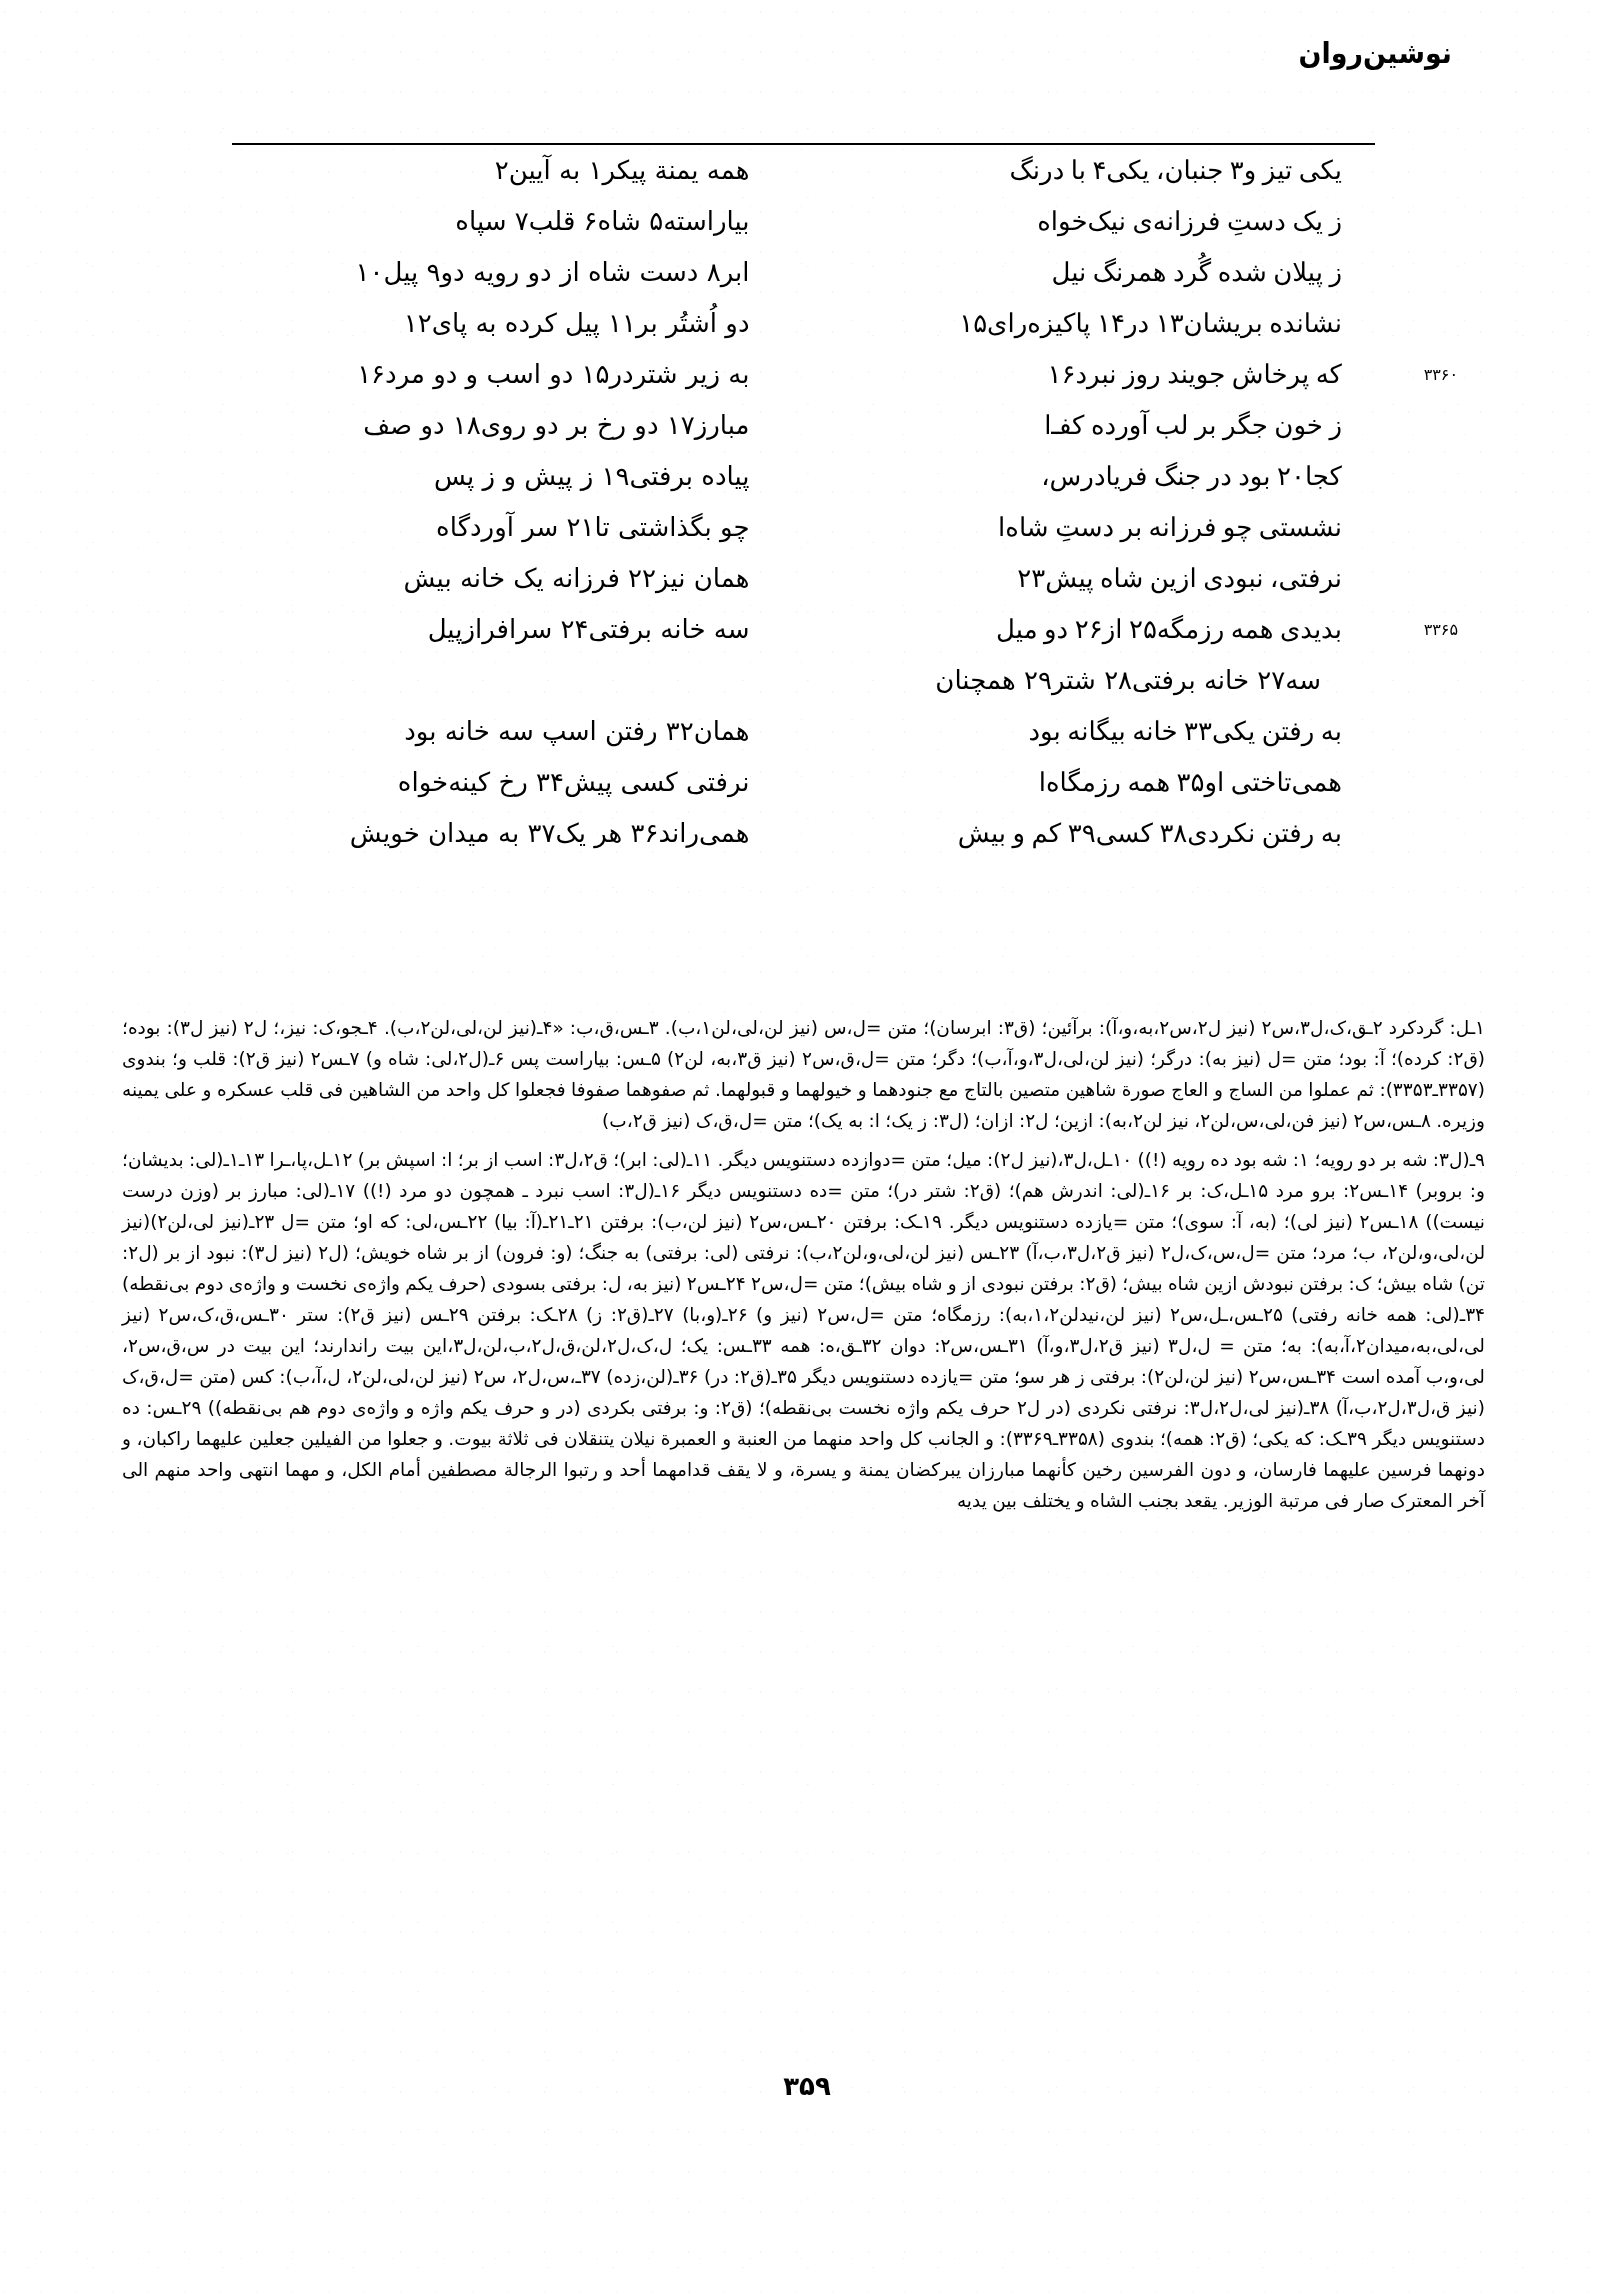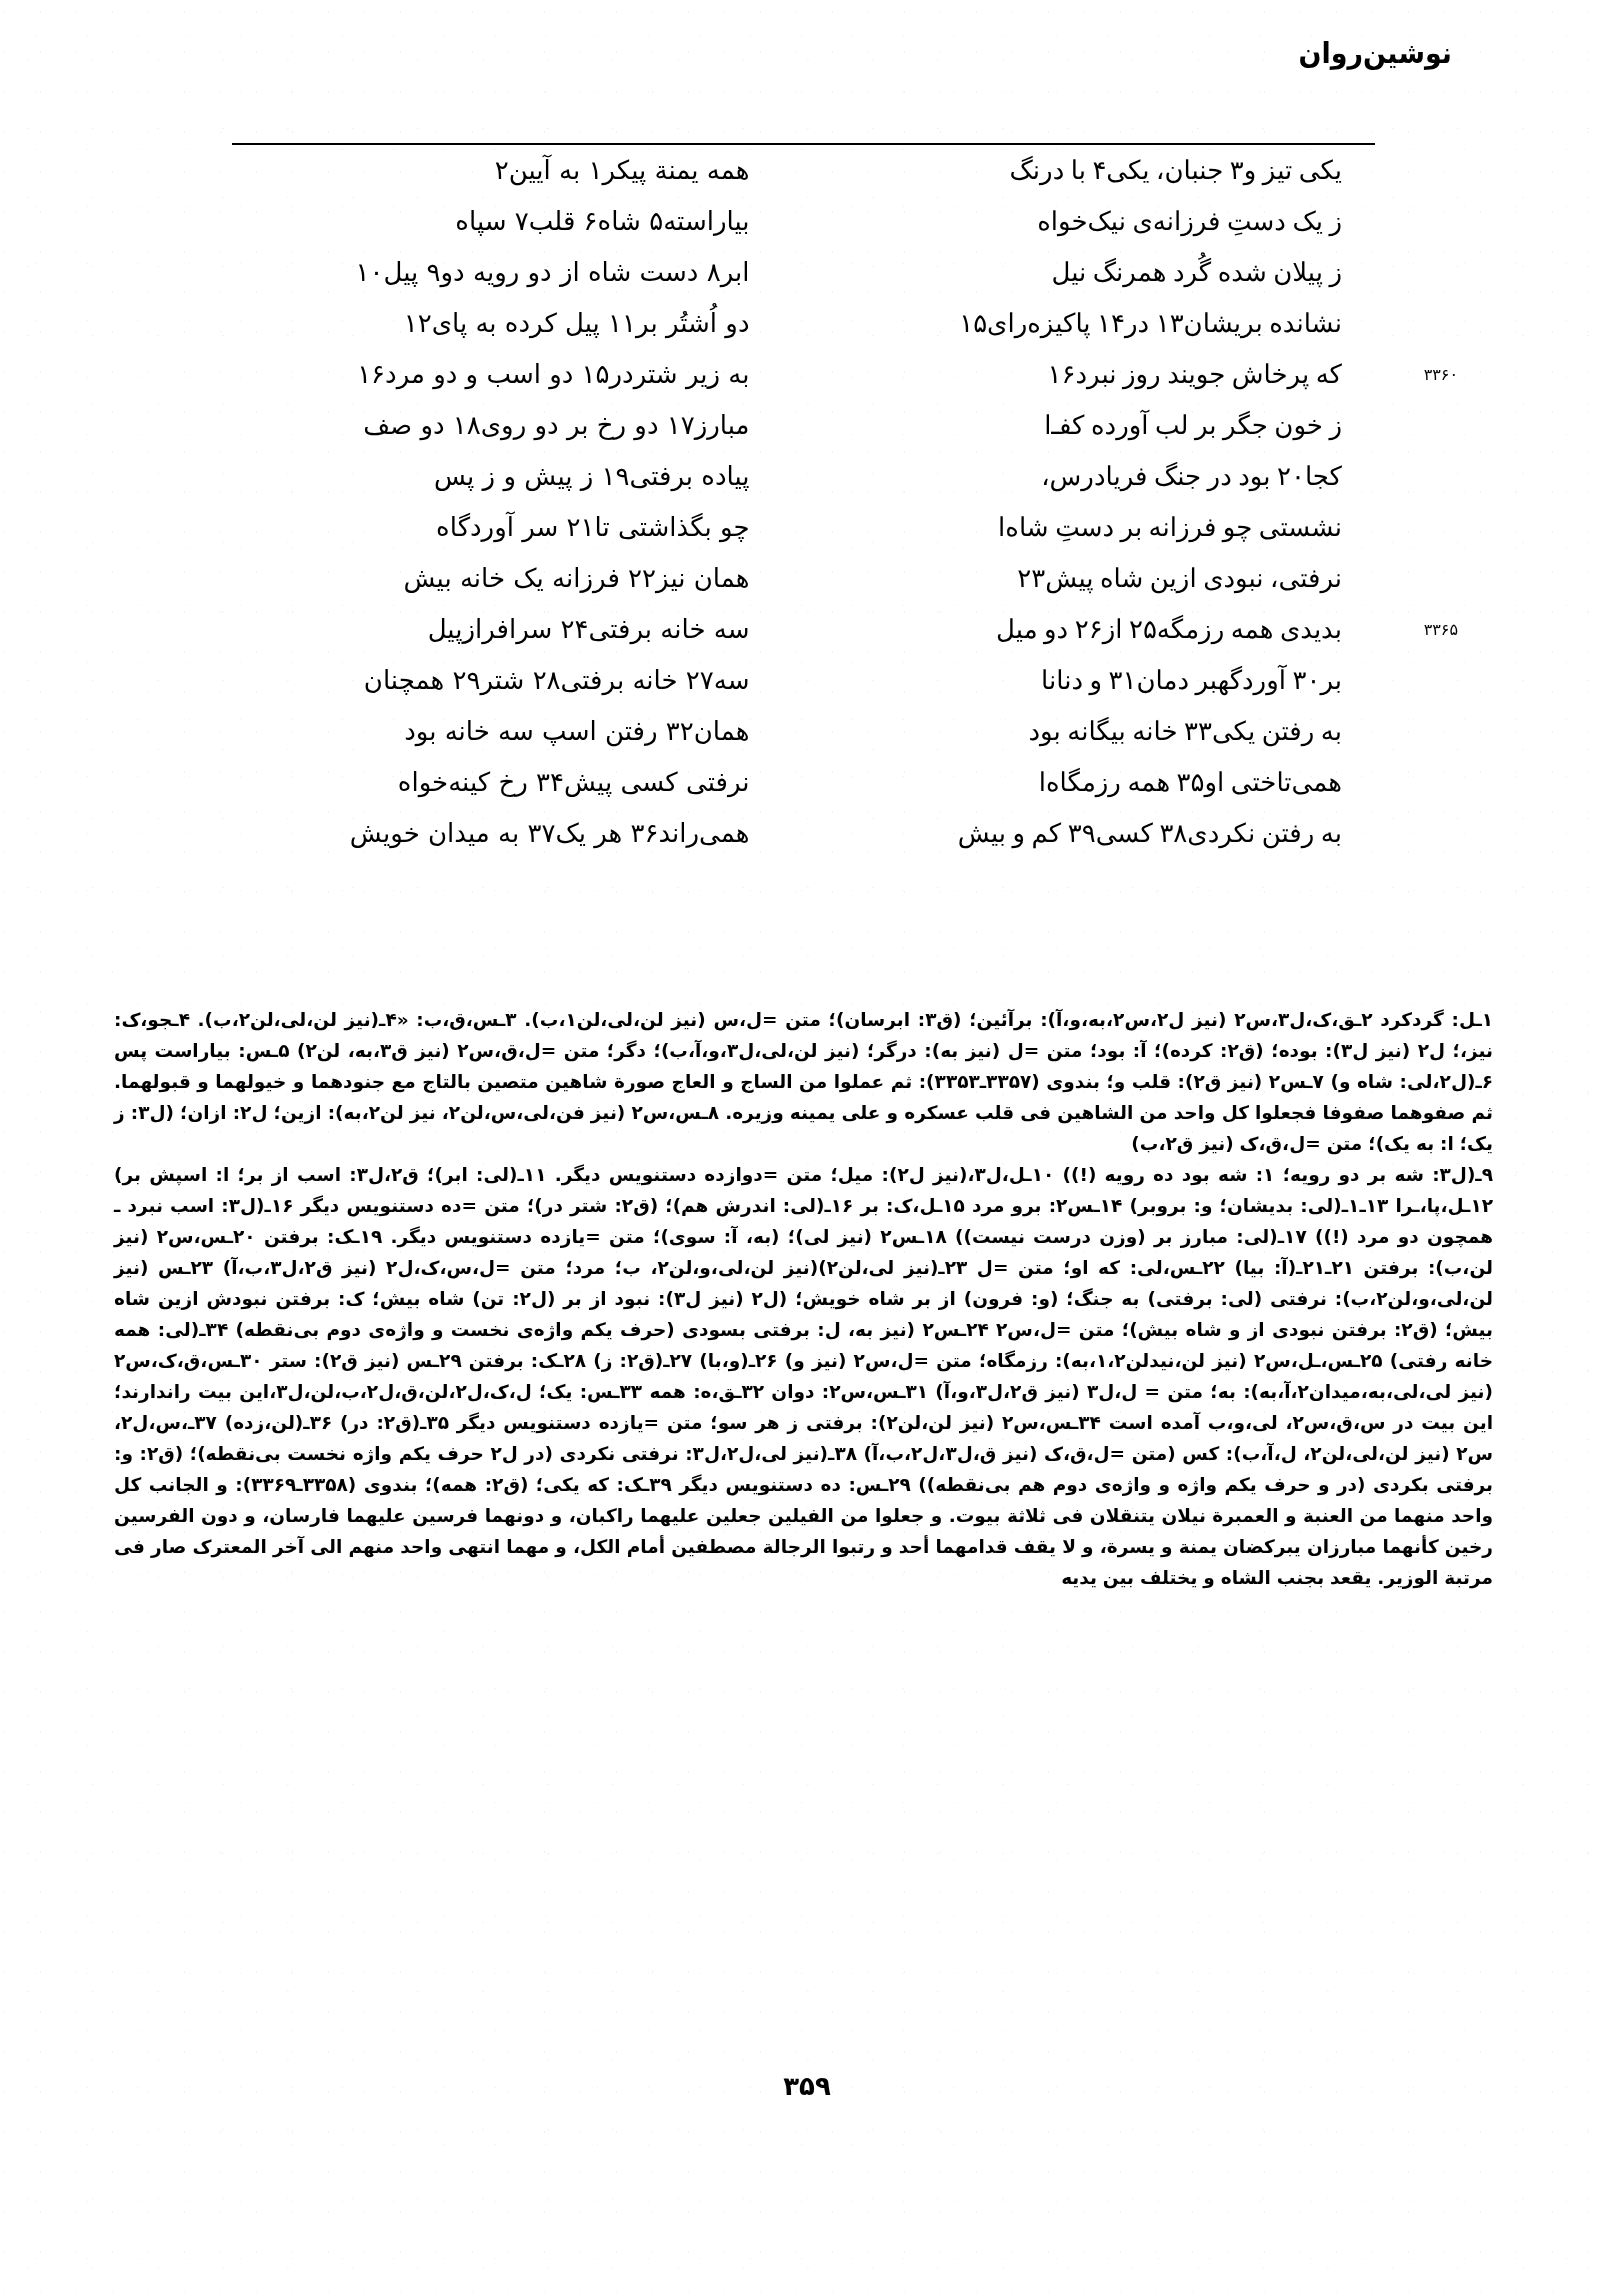--- a/index.html
+++ b/index.html
@@ -101,24 +101,23 @@
     right: 114px;
     left: 114px;
     font-size: 18.5px;
     line-height: 31px;
     text-align: justify;
     direction: rtl;
     letter-spacing: -0.2px;
     word-spacing: -0.5px;
   }
   .apparatus p {
-    margin: 0;
+    margin: 8px;
     text-align: justify;
     text-align-last: right;
-    font-weight: bold;
   }
 
   
   .folio {
     position: absolute;
     bottom: 191px;
     left: 0;
     right: 0;
     text-align: center;
     font-size: 26px;
@@ -187,21 +186,20 @@
         <div class="verse-line">
           <div class="hemistich col-b">نرفتی، نبودی ازین شاه پیش۲۳</div>
           <div class="hemistich col-a">همان نیز۲۲ فرزانه یک خانه بیش</div>
         </div>
         <div class="verse-line">
           <div class="vnum">۳۳۶۵</div>
           <div class="hemistich col-b">بدیدی همه رزمگه۲۵ از۲۶ دو میل</div>
           <div class="hemistich col-a">سه خانه برفتی۲۴ سرافرازپیل</div>
         </div>
         <div class="verse-line">
-          <div class="hemistich col-b">بر۳۰ آوردگهبر دمان۳۱ و دنانا</div>
           <div class="hemistich col-a">سه۲۷ خانه برفتی۲۸ شتر۲۹ همچنان</div>
         </div>
         <div class="verse-line">
           <div class="hemistich col-b">به رفتن یکی۳۳ خانه بیگانه بود</div>
           <div class="hemistich col-a">همان۳۲ رفتن اسپ سه خانه بود</div>
         </div>
         <div class="verse-line">
           <div class="hemistich col-b">همی‌تاختی او۳۵ همه رزمگاه‌ا</div>
           <div class="hemistich col-a">نرفتی کسی پیش۳۴ رخ کینه‌خواه</div>
         </div>

